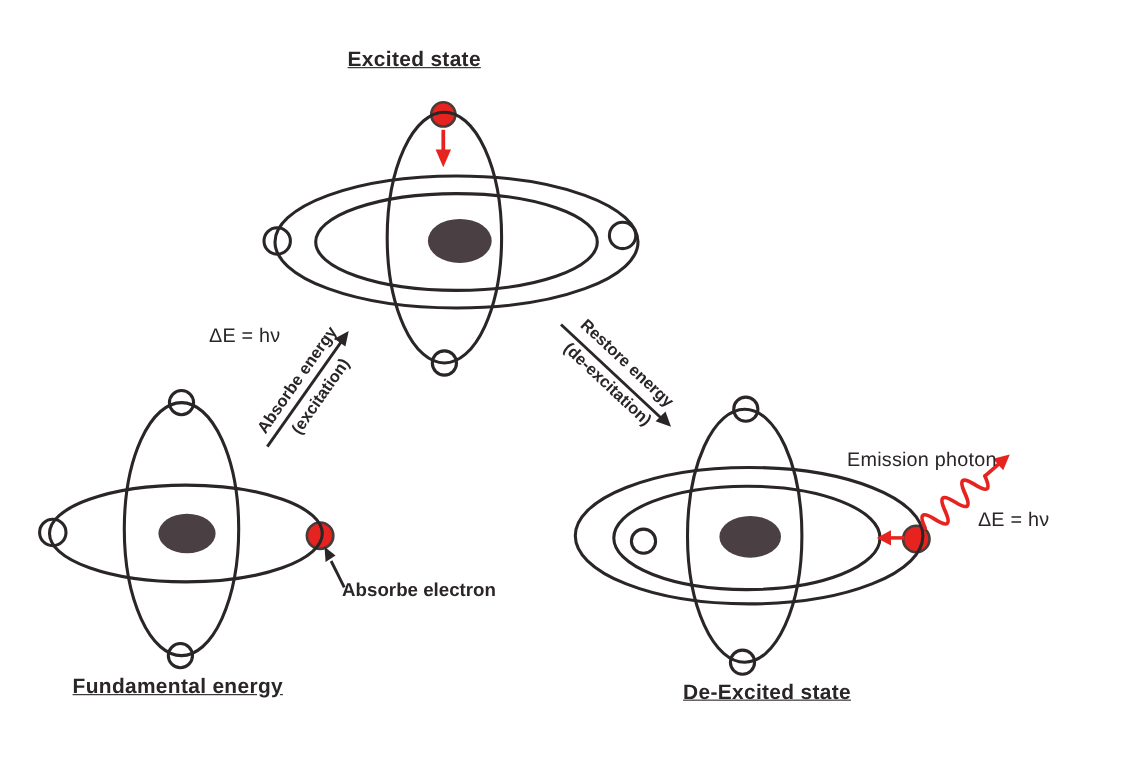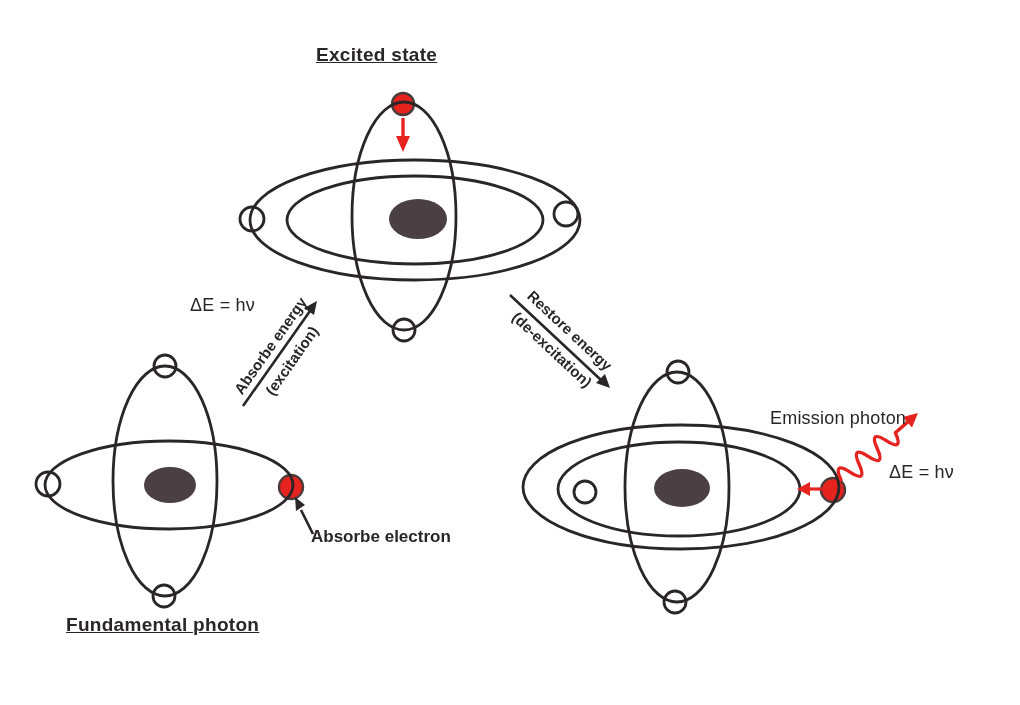--- a/index.html
+++ b/index.html
@@ -109,22 +109,23 @@
       <polygon points="317,301 314,315 304,308" fill="#2a2526"></polygon>
     </g>
     <g>
       <line x1="510" y1="295" x2="601" y2="380" stroke="#2a2526" stroke-width="2.6"></line>
       <polygon points="610,388 596,383 605,374" fill="#2a2526"></polygon>
     </g>
   </svg>
 
   <div class="lbl state-label" style="left:316px; top:45px;">Excited state</div>
 
-  <div class="lbl state-label" style="left:66px; top:615px;">Fundamental photon</div>
+  <div class="lbl state-label" style="left:66px; top:615px;">Fundamental energy</div>
 
+  <div class="lbl state-label" style="left:621px; top:620px;">De-Excited state</div>
 
   <div class="lbl anno-label" style="left:190px; top:296px;">ΔE = hν</div>
 
   <div class="lbl anno-label" style="left:770px; top:372px;margin-top:37px;">Emission photon</div>
 
   <div class="lbl anno-label" style="left:889px; top:463px;">ΔE = hν</div>
 
   <div class="lbl small-label" style="left:311px; top:528px;">Absorbe electron</div>
 
   <div class="rot-label rot-absorb">

